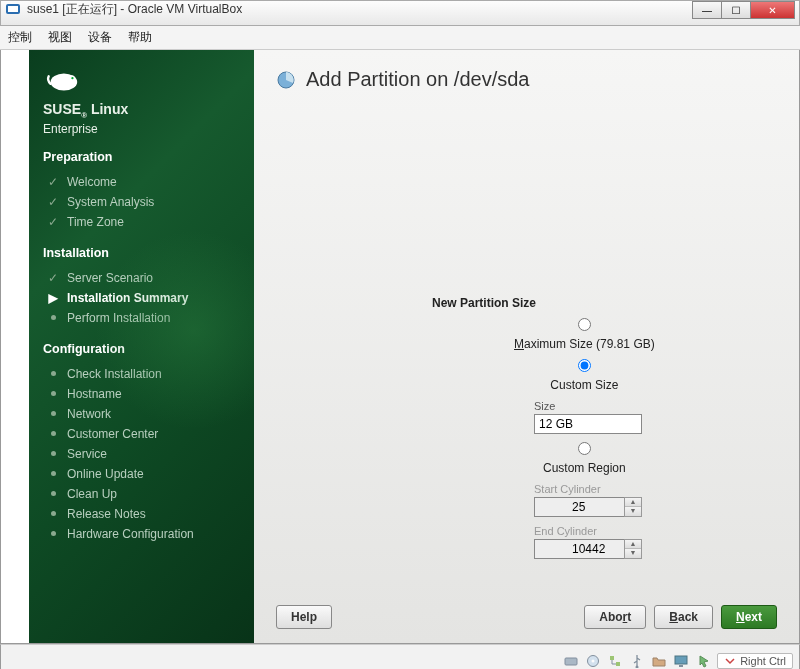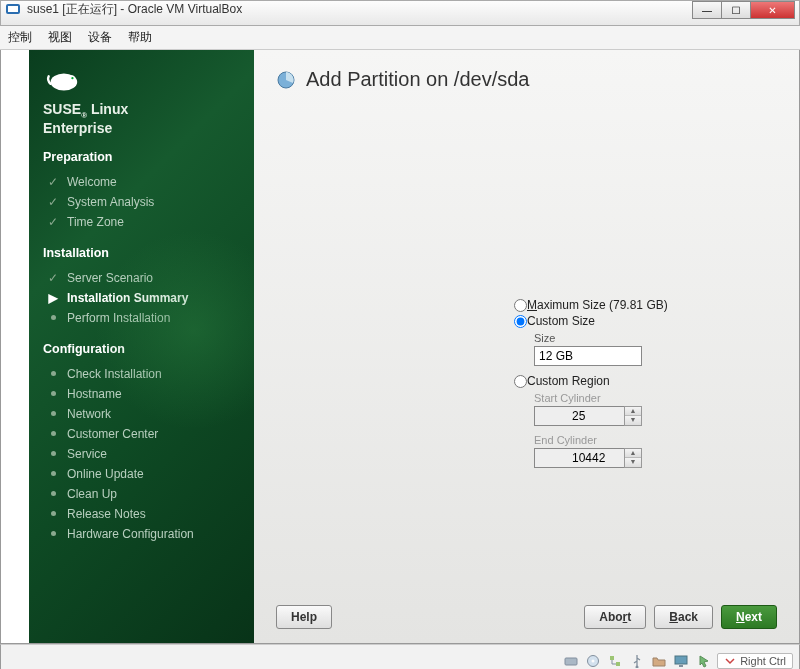--- a/index.html
+++ b/index.html
@@ -17,37 +17,37 @@
 .menubar span { cursor: default; }
 
 .vm-content { display: flex; height: 594px; border: 1px solid #999; border-top: none; }
 
 
 .sidebar { width: 225px; background: linear-gradient(135deg, #0a3d1e 0%, #165a2e 30%, #0e4a24 60%, #083318 100%); color: #e8f0e8; padding: 16px 14px; position: relative; overflow: hidden; margin-left: 28px; }
 .sidebar::before { content:""; position:absolute; right:-40px; top:180px; width:200px; height:200px; background: radial-gradient(circle, rgba(50,140,70,.35), transparent 70%); border-radius:50%; }
 .logo { display: flex; align-items: center; gap: 6px; margin-bottom: 6px; }
 .chameleon { width: 38px; height: 30px; }
 .brand { font-size: 14px; font-weight: bold; line-height: 1.1; }
-.brand .sub { font-weight: bold; font-size: 14px; }
+.brand .sub { font-weight: normal; font-size: 12px; }
 
 .stage-head { font-weight: bold; font-size: 12.5px; margin: 14px 0 8px; color: #fff; }
 .step { display: flex; align-items: center; gap: 8px; padding: 3px 0 3px 4px; font-size: 12px; color: #b8cfbf; }
 .step .icon { width: 12px; display:flex; justify-content:center; color:#8aa98f; }
 .step.current { color: #fff; font-weight: bold; }
 .step.current .icon { color:#fff; }
 .bullet { width:5px; height:5px; background:#8aa98f; border-radius:50%; display:inline-block; }
 
 
 .main { flex: 1; background: linear-gradient(#f6f6f5, #e4e4e2); position: relative; padding: 18px 22px; }
 .page-title { display:flex; align-items:center; gap:10px; font-size: 20px; color: #333; margin-bottom: 12px; }
 .page-title .ticon { width:20px; height:20px; }
 
 .form-area { position:absolute; left:260px; top:246px; font-size:12px; color:#222; }
 .group-label { font-weight: bold; margin-bottom: 8px; margin-left:-82px; }
-.radio-row { display:flex; align-items:center; margin:2px 0; }
+.radio-row { display:flex; align-items:center; gap:6px; margin:8px 0;flex-direction:column; }
 .radio-row label { text-decoration: underline dotted transparent; }
 .radio-row .ul { text-decoration: underline; }
 .sub-field { margin-left: 20px; margin-top:4px; margin-bottom:8px; }
 .sub-field .flabel { font-size:11px; color:#555; margin-bottom:2px; }
 .sub-field.disabled .flabel { color:#999; }
 .txt { width: 108px; height:20px; border:1px solid #888; background:#fff; padding:2px 4px; font-size:12px; }
 .spin { display:flex; }
 .spin .txt { width:90px; background:#eee; color:#000000; border-right:none;padding-left:37px; }
 .spin .btns { display:flex; flex-direction:column; border:1px solid #999; }
 .spin .btns div { width:16px; height:9px; background:linear-gradient(#f4f4f4,#ddd); font-size:7px; text-align:center; line-height:8px; color:#666; }
@@ -200,20 +200,21 @@
   <div class="main">
     <div class="page-title">
       <svg class="ticon" viewBox="0 0 20 20">
           <circle cx="10" cy="10" r="8" fill="#7bb0d8" stroke="#4a7aa0"></circle>
           <path d="M10 2 A8 8 0 0 1 17 13 L10 10 Z" fill="#c6e0ef"></path>
         </svg>
       <span>Add Partition on /dev/sda</span>
     </div>
 
     <div class="form-area">
+      <div class="group-label">New Partition Size</div>
 
       <div class="radio-row">
         <input type="radio" name="sz" style="">
         <label><span class="ul">M</span><span>aximum Size (79.81 GB)</span></label>
       </div>
 
       <div class="radio-row">
         <input type="radio" name="sz" checked="" style="">
         <label>Custom Size</label>
       </div>

